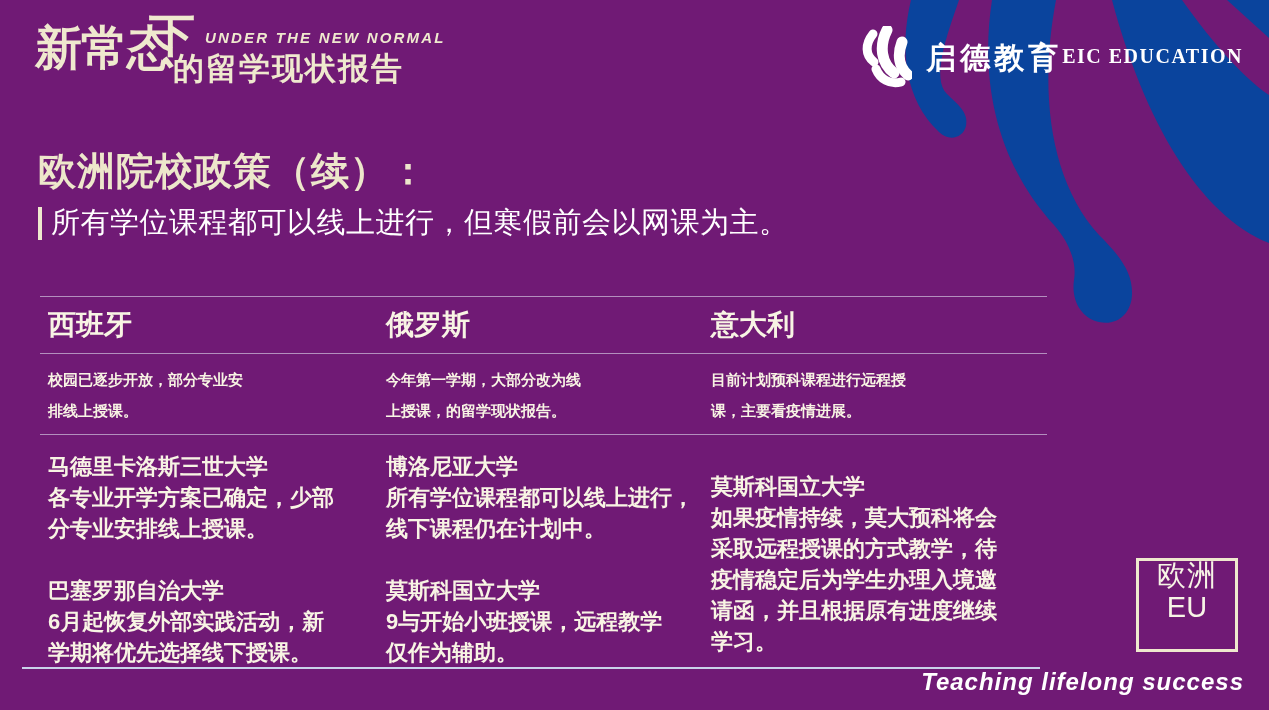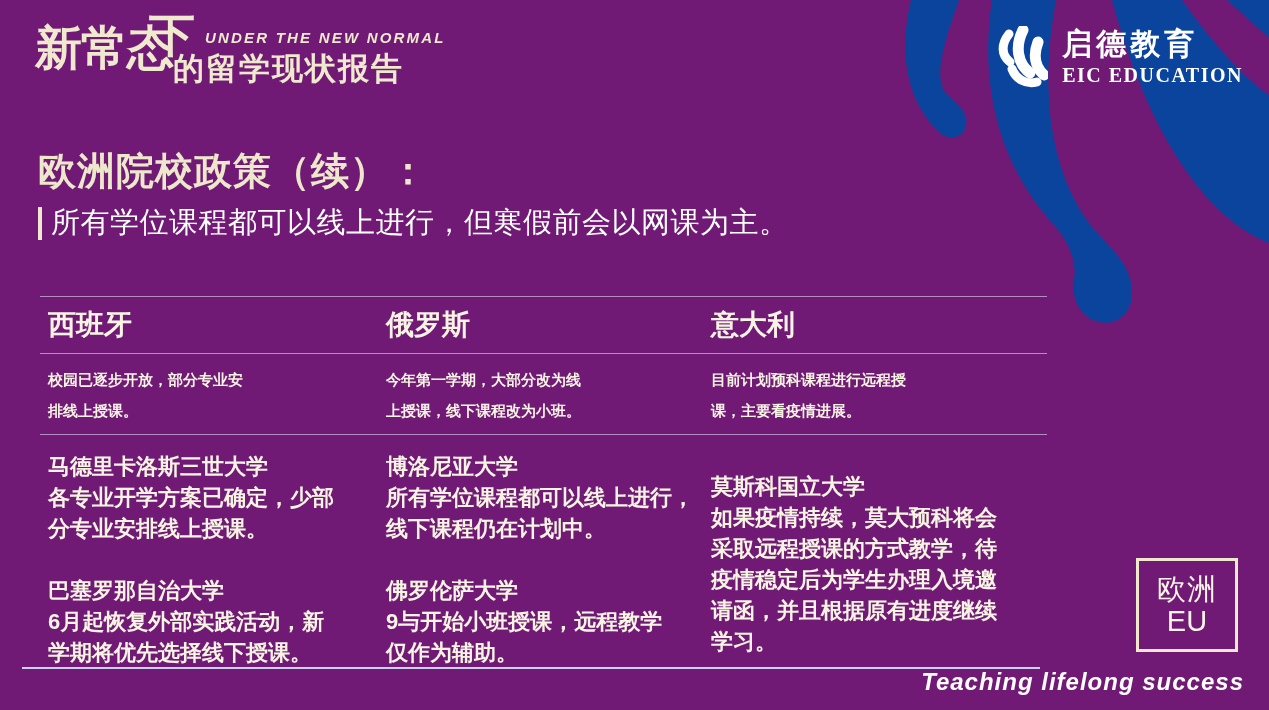--- a/index.html
+++ b/index.html
@@ -13,41 +13,41 @@
   
   .watermark{position:absolute;top:0;right:0;width:420px;height:345px;}
   
   .brand-left{position:absolute;left:35px;top:12px;width:420px;height:92px;color:#EFE9CE;}
   .bl-zh-main{position:absolute;left:0;top:12px;font-size:47px;font-weight:900;letter-spacing:-1px;line-height:1;}
   .bl-zh-xia{position:absolute;left:114px;top:0;font-size:46px;font-weight:900;line-height:1;}
   .bl-en{position:absolute;left:170px;top:17px;font-size:15px;font-weight:700;font-style:italic;letter-spacing:2.2px;white-space:nowrap;}
   .bl-zh-sub{position:absolute;left:138px;top:41px;font-size:31px;font-weight:800;letter-spacing:2px;white-space:nowrap;line-height:1;}
   
   .brand-right{position:absolute;right:26px;top:26px;display:flex;align-items:center;gap:14px;color:#FFFFFF;}
-  .br-text{display:flex;flex-direction:column;align-items:flex-start;}
+  .br-text{display:flex;flex-direction:row;align-items:flex-start;}
   .br-zh{font-size:30px;font-weight:700;letter-spacing:4px;line-height:1.1;white-space:nowrap;}
   .br-en{font-family:"Liberation Serif","DejaVu Serif",serif;font-size:20px;font-weight:700;letter-spacing:1.5px;margin-top:4px;white-space:nowrap;}
   
   .page-title{position:absolute;left:38px;top:146px;font-size:38px;font-weight:700;color:#EDE7CB;letter-spacing:1px;}
   .page-subtitle{position:absolute;left:38px;top:203px;display:flex;align-items:center;}
   .subtitle-bar{width:4px;height:33px;background:#EFE9CE;margin-right:9px;}
   .subtitle-text{font-size:29px;font-weight:400;color:#FFFFFF;letter-spacing:0.5px;white-space:nowrap;}
   
   .policy-table{position:absolute;left:40px;top:296px;width:1007px;border-top:1.5px solid rgba(235,240,250,0.55);color:#F8F4E4;}
   .t-row{display:grid;grid-template-columns:338px 325px 1fr;}
   .t-head{border-bottom:1.5px solid rgba(235,240,250,0.55);}
   .t-head .cell{padding:9px 0 9px 8px;font-size:28px;font-weight:700;}
   .t-summary{border-bottom:1.5px solid rgba(235,240,250,0.55);}
   .t-summary .cell{padding:10px 0 8px 8px;font-size:15px;font-weight:700;line-height:31px;}
   .t-detail .cell{padding:16px 0 0 8px;font-size:22px;font-weight:700;line-height:31px;}
   .t-detail .cell.late{padding-top:36px;}
   .prewrap{white-space:pre-line;}
   
   .region-badge{position:absolute;right:31px;top:558px;width:96px;height:88px;border:3px solid #EFE9CE;
-    display:flex;flex-direction:column;align-items:center;justify-content:center;gap:3px;color:#F7F4E6;}
+    display:flex;flex-direction:column;align-items:center;gap:3px;color:#F7F4E6;}
   .rb-zh{font-size:29px;font-weight:400;letter-spacing:1px;line-height:1;}
   .rb-en{font-size:29px;font-weight:400;line-height:1;}
   
   .footer-line{position:absolute;left:22px;top:667px;width:1018px;height:2px;background:#C9D2EA;}
   .footer-slogan{position:absolute;right:25px;top:668px;font-size:24px;font-weight:700;font-style:italic;color:#FFFFFF;letter-spacing:1px;white-space:nowrap;}
 </style>
 </head>
 <body>
 
 <div class="slide">
@@ -92,37 +92,37 @@
   <div class="policy-table">
     <div class="t-row t-head">
       <div class="cell">西班牙</div>
       <div class="cell">俄罗斯</div>
       <div class="cell">意大利</div>
     </div>
     <div class="t-row t-summary">
       <div class="cell prewrap">校园已逐步开放，部分专业安
 排线上授课。</div>
       <div class="cell prewrap">今年第一学期，大部分改为线
-上授课，线下课程改为小班。</div>
+上授课，的留学现状报告。</div>
       <div class="cell prewrap">目前计划预科课程进行远程授
 课，主要看疫情进展。</div>
     </div>
     <div class="t-row t-detail">
       <div class="cell prewrap">马德里卡洛斯三世大学
 各专业开学方案已确定，少部
 分专业安排线上授课。
 
 巴塞罗那自治大学
 6月起恢复外部实践活动，新
 学期将优先选择线下授课。</div>
       <div class="cell prewrap">博洛尼亚大学
 所有学位课程都可以线上进行，
 线下课程仍在计划中。
 
-佛罗伦萨大学
+莫斯科国立大学
 9与开始小班授课，远程教学
 仅作为辅助。</div>
       <div class="cell prewrap late">莫斯科国立大学
 如果疫情持续，莫大预科将会
 采取远程授课的方式教学，待
 疫情稳定后为学生办理入境邀
 请函，并且根据原有进度继续
 学习。</div>
     </div>
   </div>

